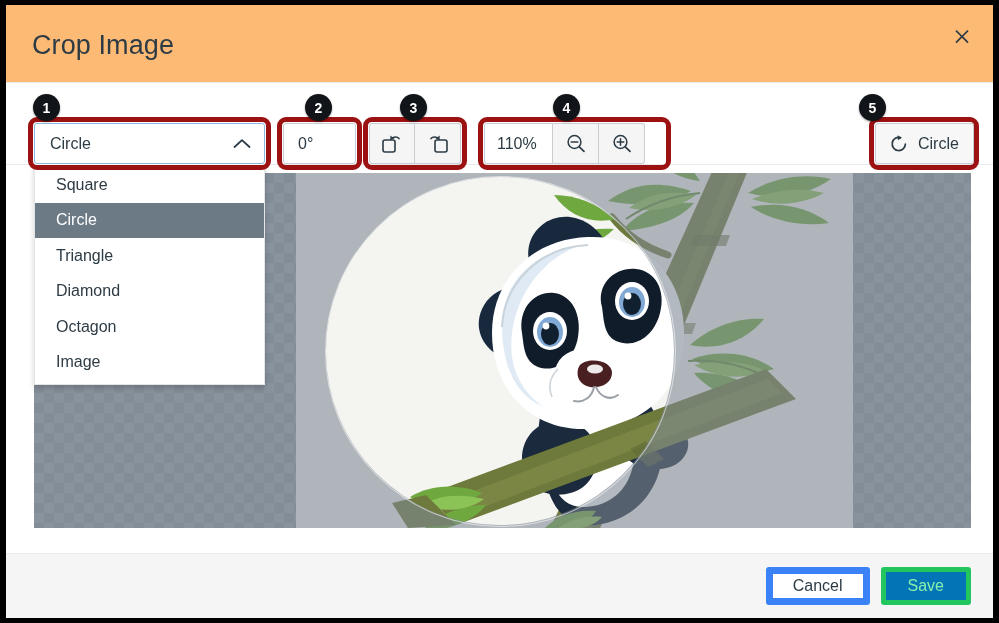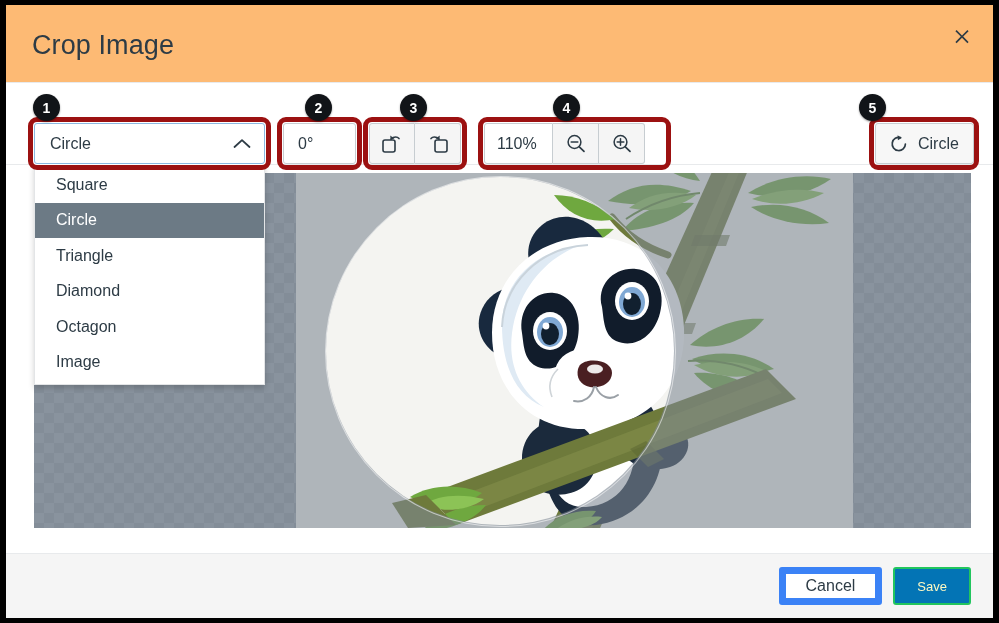--- a/index.html
+++ b/index.html
@@ -230,23 +230,23 @@
     background: #ffffff;
     border: 7px solid #3b82f6;
     border-radius: 3px;
     font-size: 16px; color: #2d3b45;
     cursor: pointer;
     font-family: "Liberation Sans", sans-serif;
   }
   #save-button {
     height: 38px; padding: 0 22px;
     background: #0374b5;
-    border: 2px solid #22c55e;
+    border: 5px solid #22c55e;
     border-radius: 3px;
-    font-size: 13px; color: #fef9c3;
+    font-size: 16px; color: #86efac;
     cursor: pointer;
     font-family: "Liberation Sans", sans-serif;
   }
 
   
   .annot-box {
     position: absolute;
     border: 5px solid #9c1111;
     border-radius: 9px;
     pointer-events: none;

